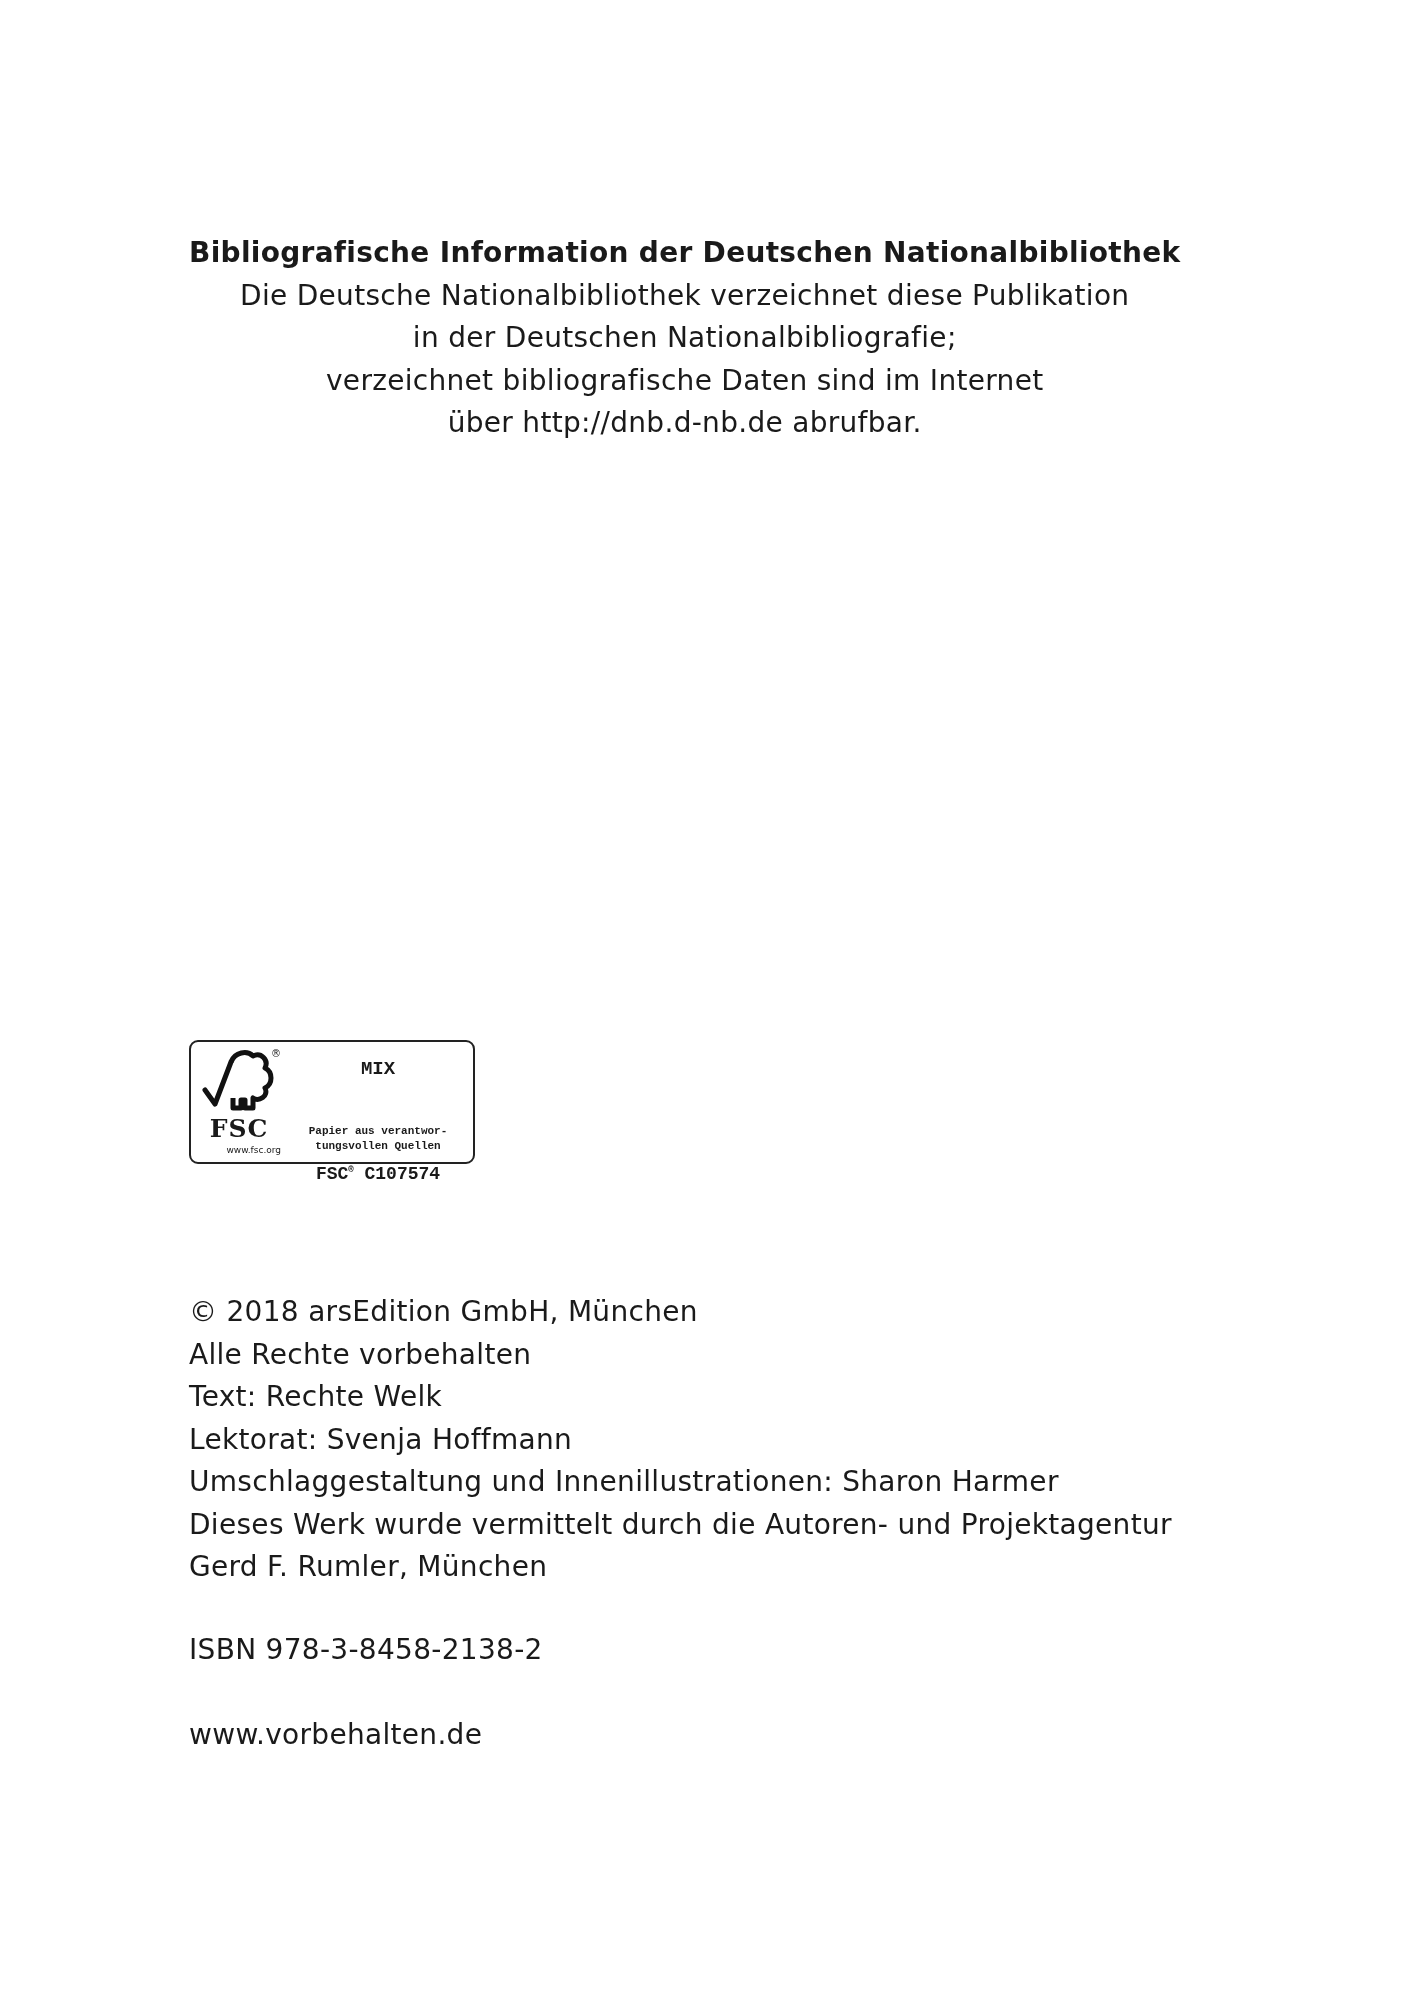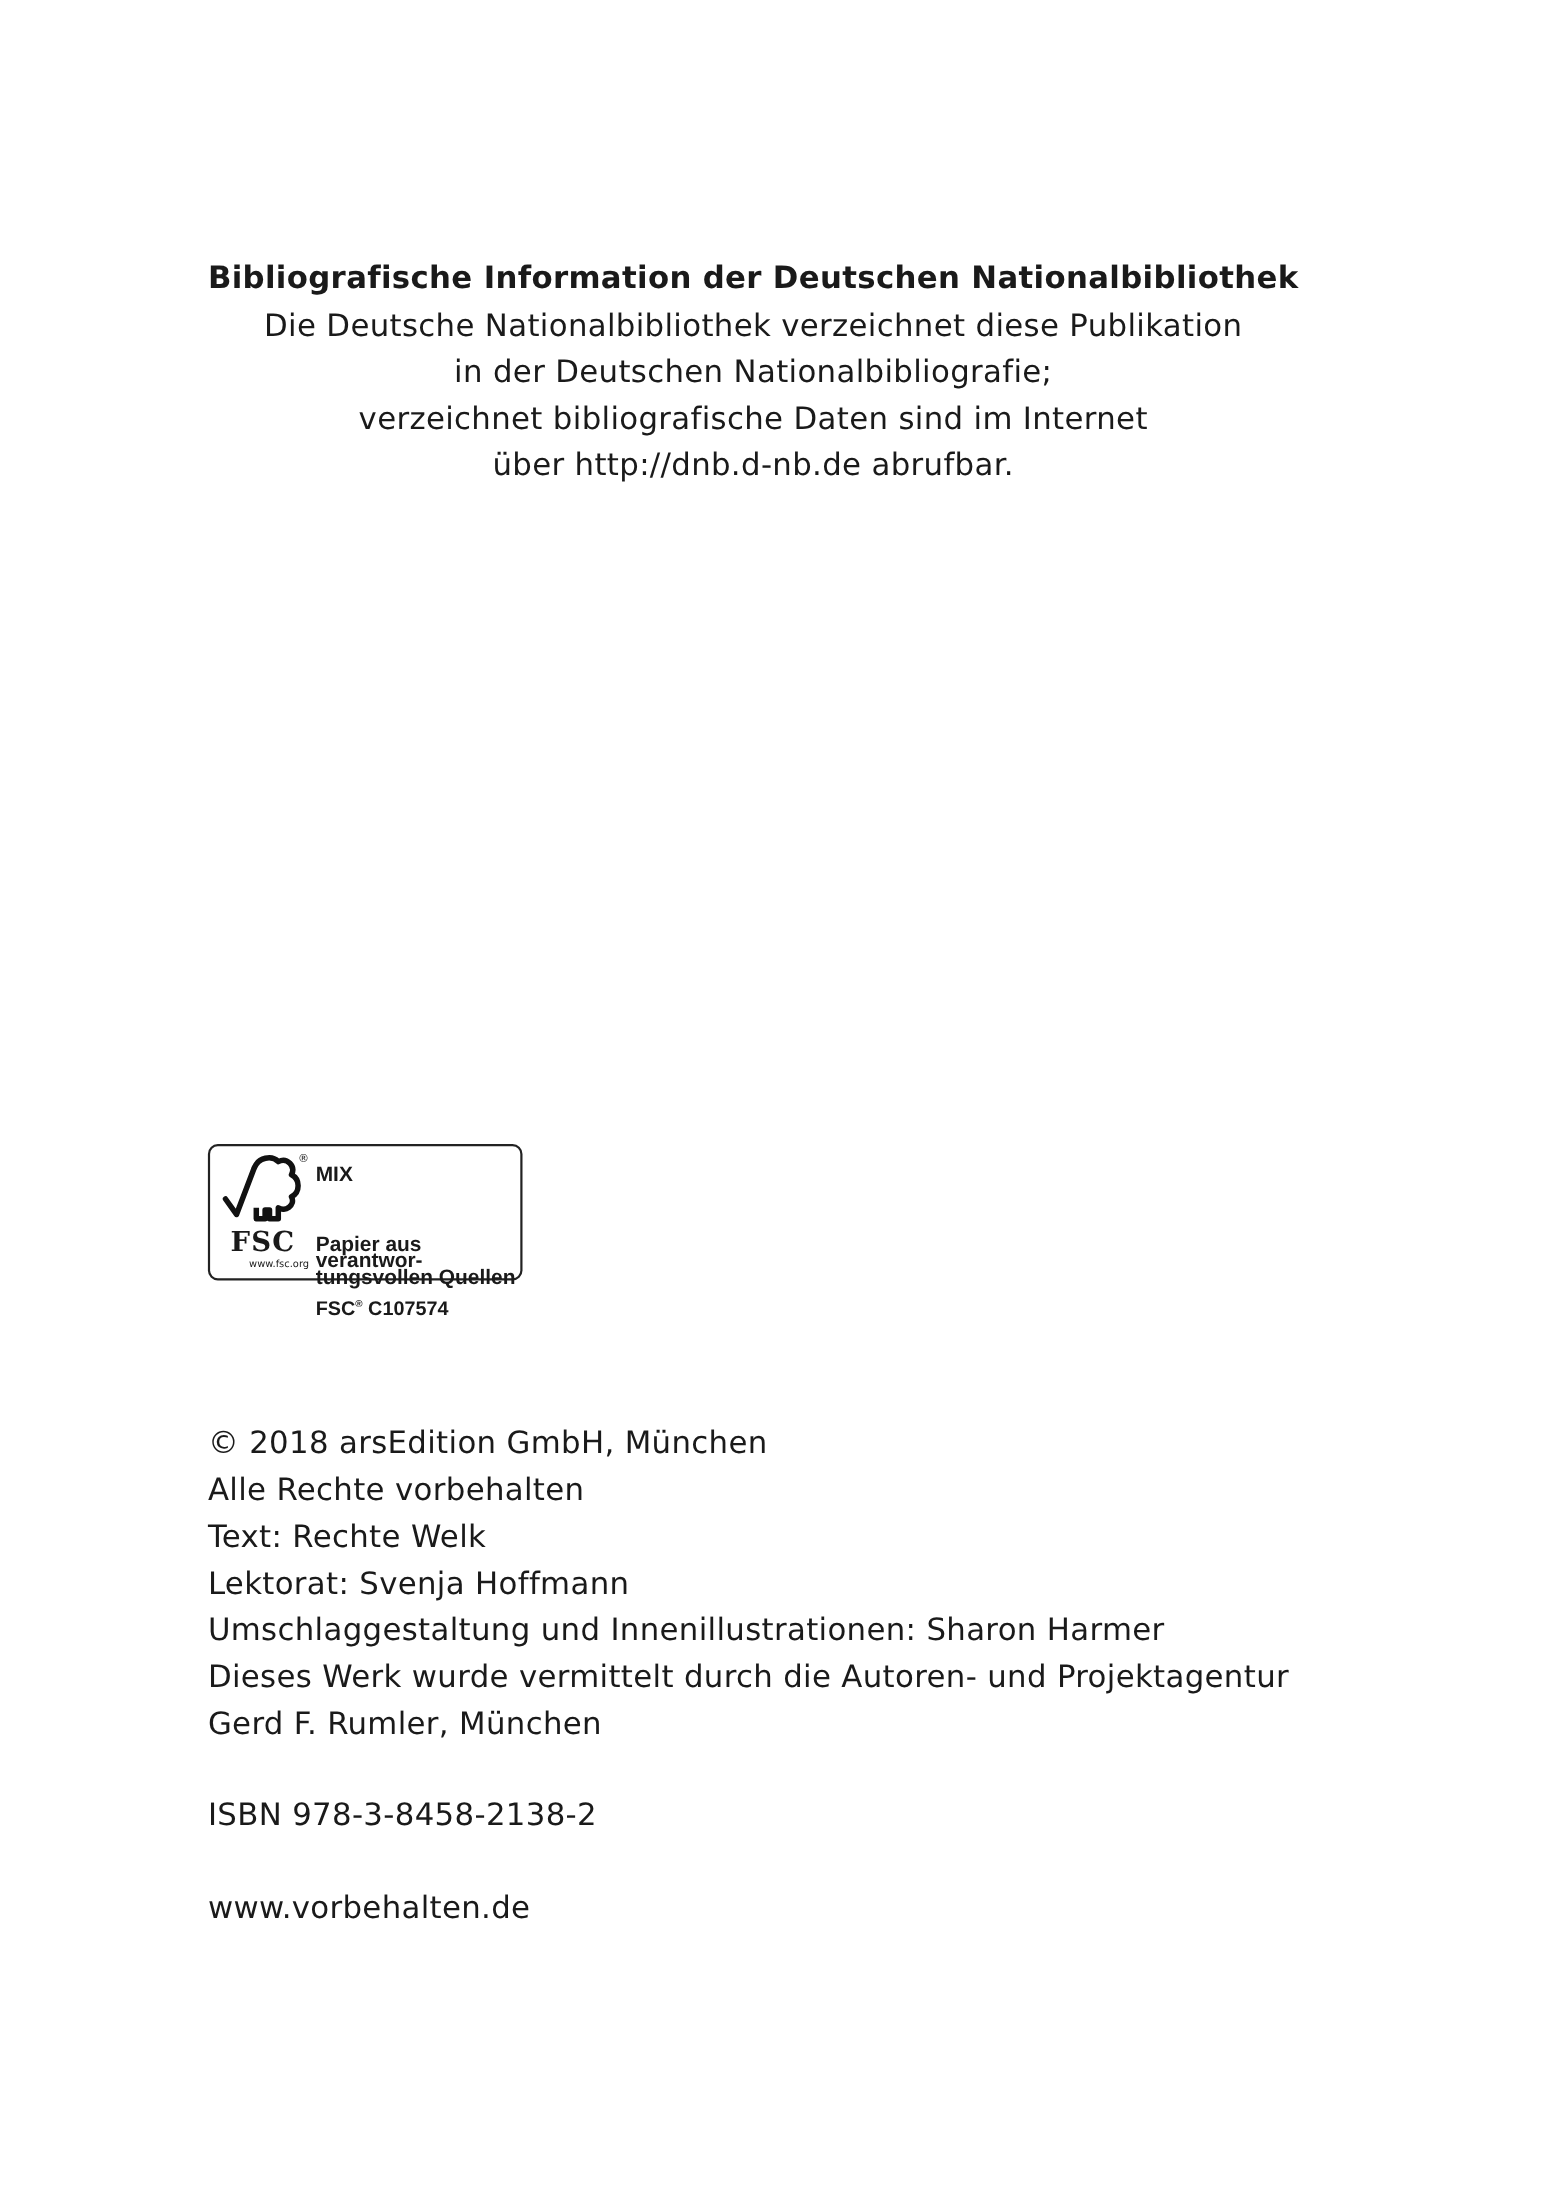--- a/index.html
+++ b/index.html
@@ -9,24 +9,24 @@
   .line { font-size: 28px; line-height: 42.5px; white-space: nowrap; letter-spacing: 0.3px; }
   .bold { font-weight: bold; }
   #bib { top: 232px; text-align: center; }
   #fsc { position: absolute; left: 189px; top: 1040px; width: 286px; height: 124px;
          border: 2px solid #222; border-radius: 9px; box-sizing: border-box; }
   #fsc-tree { position: absolute; left: 10px; top: 6px; width: 78px; height: 70px; }
   #fsc-word { position: absolute; left: 14px; top: 72px; width: 68px; text-align: center;
               font-family: "DejaVu Serif", serif; font-size: 25px; font-weight: bold; letter-spacing: 1px; }
   #fsc-url { position: absolute; left: 8px; top: 103px; width: 82px; text-align: right; font-size: 9px; }
   #fsc-reg { position: absolute; left: 80px; top: 6px; font-size: 10px; }
-  #fsc-text { position: absolute; left: 96px; top: 16px; width: 182px; 
-              font-family: Liberation Sans, sans-serif; }
+  #fsc-text { position: absolute; left: 96px; top: 16px; width: 182px; text-align: center;
+              font-family: Liberation Mono, monospace; }
   #fsc-mix { font-size: 19px; font-weight: bold; margin-bottom: 8px; }
-  #fsc-desc { font-size: 19px; font-weight: bold; line-height: 15px; margin-top: 44px; }
+  #fsc-desc { font-size: 11px; font-weight: bold; line-height: 15px; margin-top: 44px; }
   #fsc-code { font-size: 18px; font-weight: bold; margin-top: 10px; }
   #fsc-code sup { font-size: 9px; }
   #credits { top: 1291px; }
   #isbn { top: 1629px; }
   #web { top: 1714px; }
 </style>
 </head>
 <body>
 
 <div class="block" id="bib">

